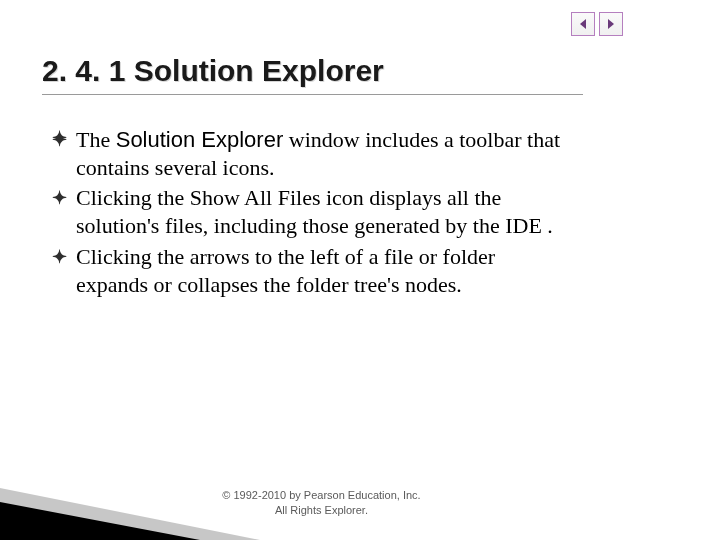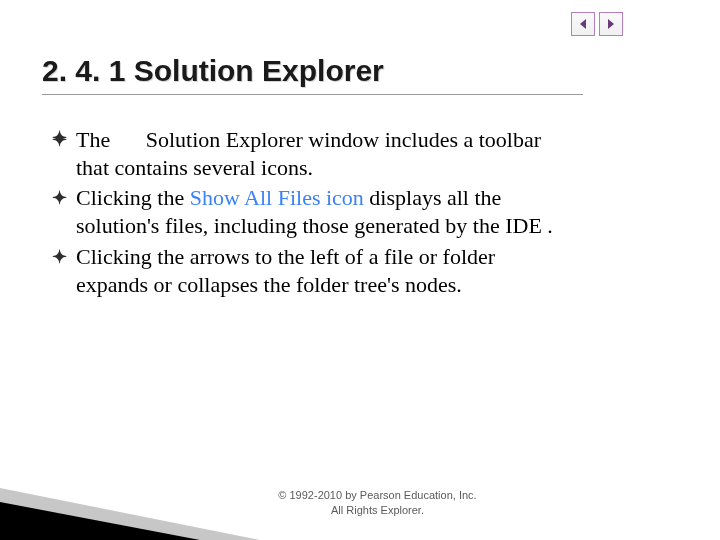--- a/index.html
+++ b/index.html
@@ -11,21 +11,20 @@
     font-family: "Times New Roman", Times, serif;
     color: #000;
     overflow: hidden;
     position: relative;
   }
   .slide {
     position: relative;
     width: 643px;
     height: 540px;
     box-sizing: border-box;
-    padding-left: 36px;
   }
   .nav {
     position: absolute;
     top: 12px;
     right: 20px;
     display: flex;
     gap: 4px;
   }
   .nav-btn {
     width: 24px;
@@ -69,36 +68,34 @@
   .bullet {
     position: absolute;
     left: 0;
     top: 3px;
     font-family: Arial, sans-serif;
     font-weight: bold;
     font-size: 18px;
     color: #2e2e2e;
   }
   .sans-b {
-    font-family: Liberation Serif, serif;
-    margin-left: 30px;
+    font-family: Liberation Sans, sans-serif;
   }
   .link {
-    color: #3b82f6;
+    color: #000000;
   }
   .footer {
     position: absolute;
     bottom: 22px;
     width: 100%;
     text-align: center;
     font-family: Verdana, Geneva, sans-serif;
     font-size: 11px;
     color: #5a5a5a;
     line-height: 1.35;
-    margin-left: 20px;
   }
   .wedge {
     position: absolute;
     left: 0;
     bottom: 0;
     width: 0;
     height: 0;
     border-left: 200px solid #000;
     border-top: 38px solid transparent;
     filter: blur(0.3px);

